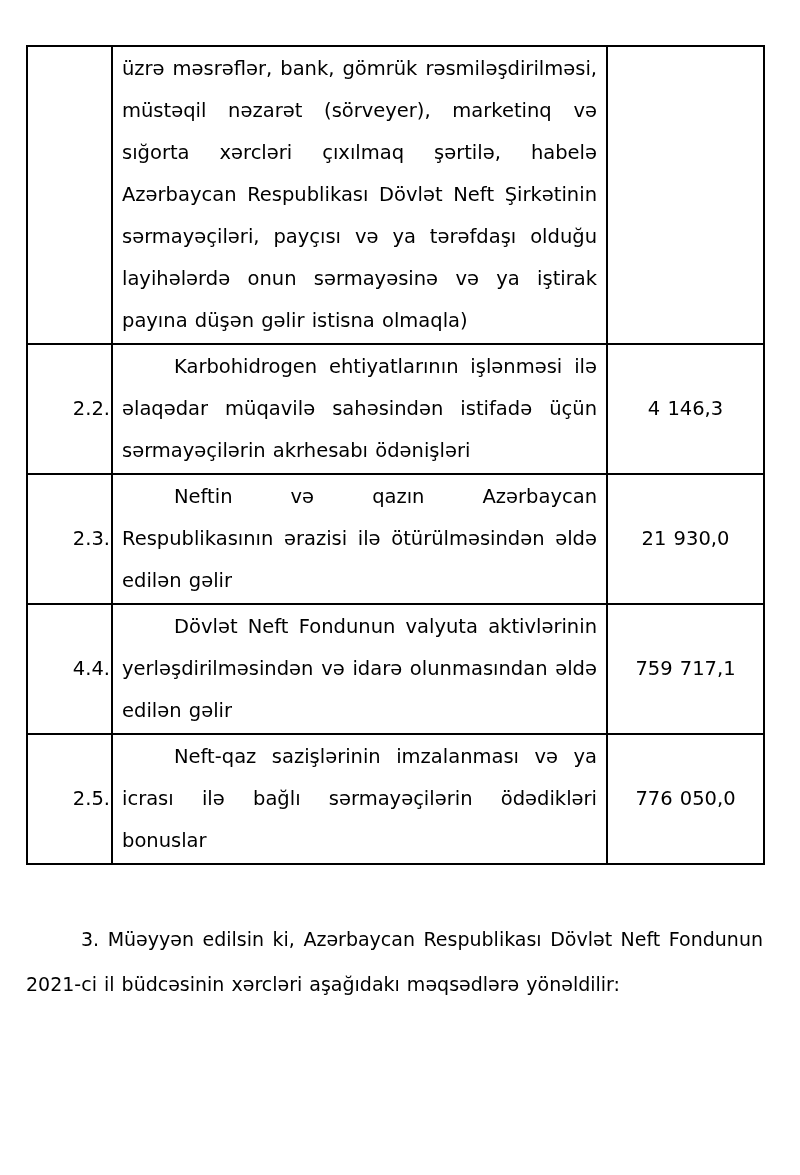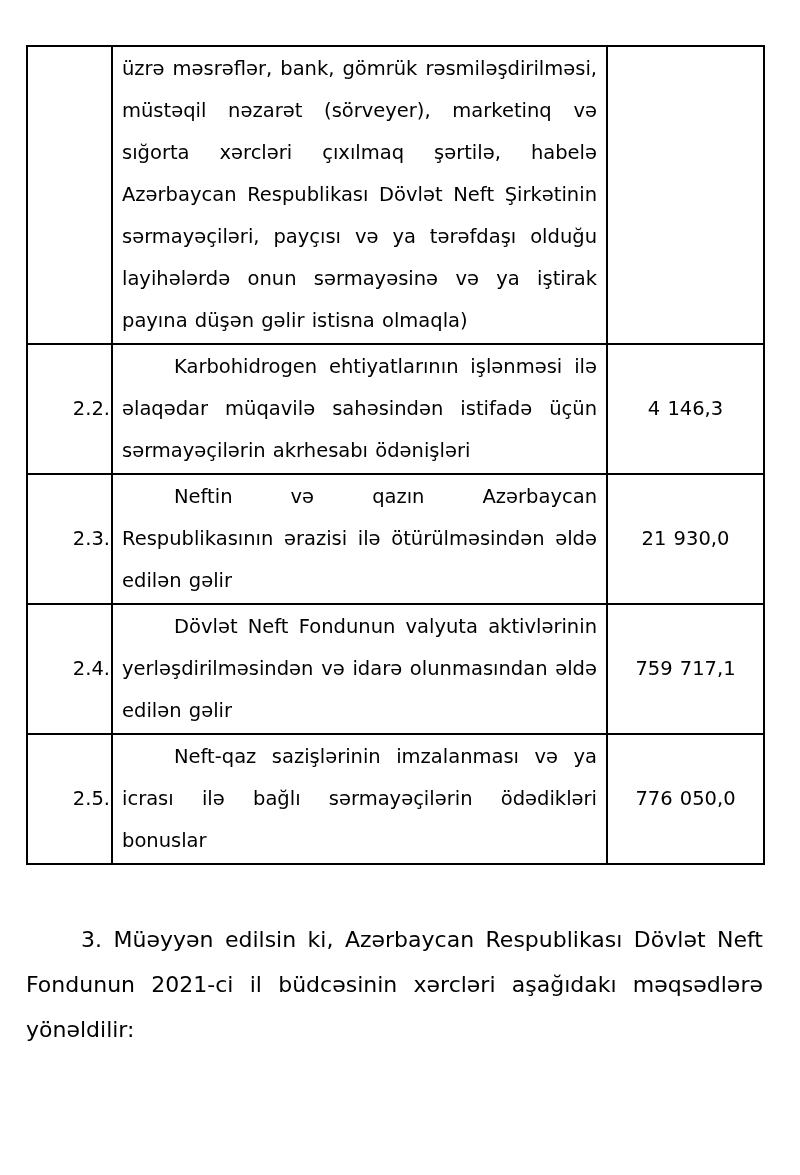--- a/index.html
+++ b/index.html
@@ -58,21 +58,21 @@
     text-indent: 52px;
   }
   tr.total td.val {
     font-size: 20px;
     letter-spacing: 0.5px;
     padding: 0 1px;
   }
   .paragraph {
     margin-top: 52px;
     width: 737px;
-    font-size: 22px;
+    font-size: 19px;
     line-height: 45px;
     text-align: justify;
     text-indent: 55px;
     word-spacing: 1px;
   }
 </style>
 </head>
 <body>
 
 <div class="page">
@@ -93,21 +93,21 @@
         <td class="num">2.2.</td>
         <td class="desc indent">Karbohidrogen ehtiyatlarının işlənməsi ilə əlaqədar müqavilə sahəsindən istifadə üçün sərmayəçilərin akrhesabı ödənişləri</td>
         <td class="val">4 146,3</td>
       </tr>
       <tr>
         <td class="num">2.3.</td>
         <td class="desc indent">Neftin və qazın Azərbaycan Respublikasının ərazisi ilə ötürülməsindən əldə edilən gəlir</td>
         <td class="val">21 930,0</td>
       </tr>
       <tr>
-        <td class="num">2.4.</td>
+        <td class="num">4.4.</td>
         <td class="desc indent">Dövlət Neft Fondunun valyuta aktivlərinin yerləşdirilməsindən və idarə olunmasından əldə edilən gəlir</td>
         <td class="val">759 717,1</td>
       </tr>
       <tr>
         <td class="num">2.5.</td>
         <td class="desc indent">Neft-qaz sazişlərinin imzalanması və ya icrası ilə bağlı sərmayəçilərin ödədikləri bonuslar</td>
         <td class="val">776 050,0</td>
       </tr>
     </tbody>
   </table>

